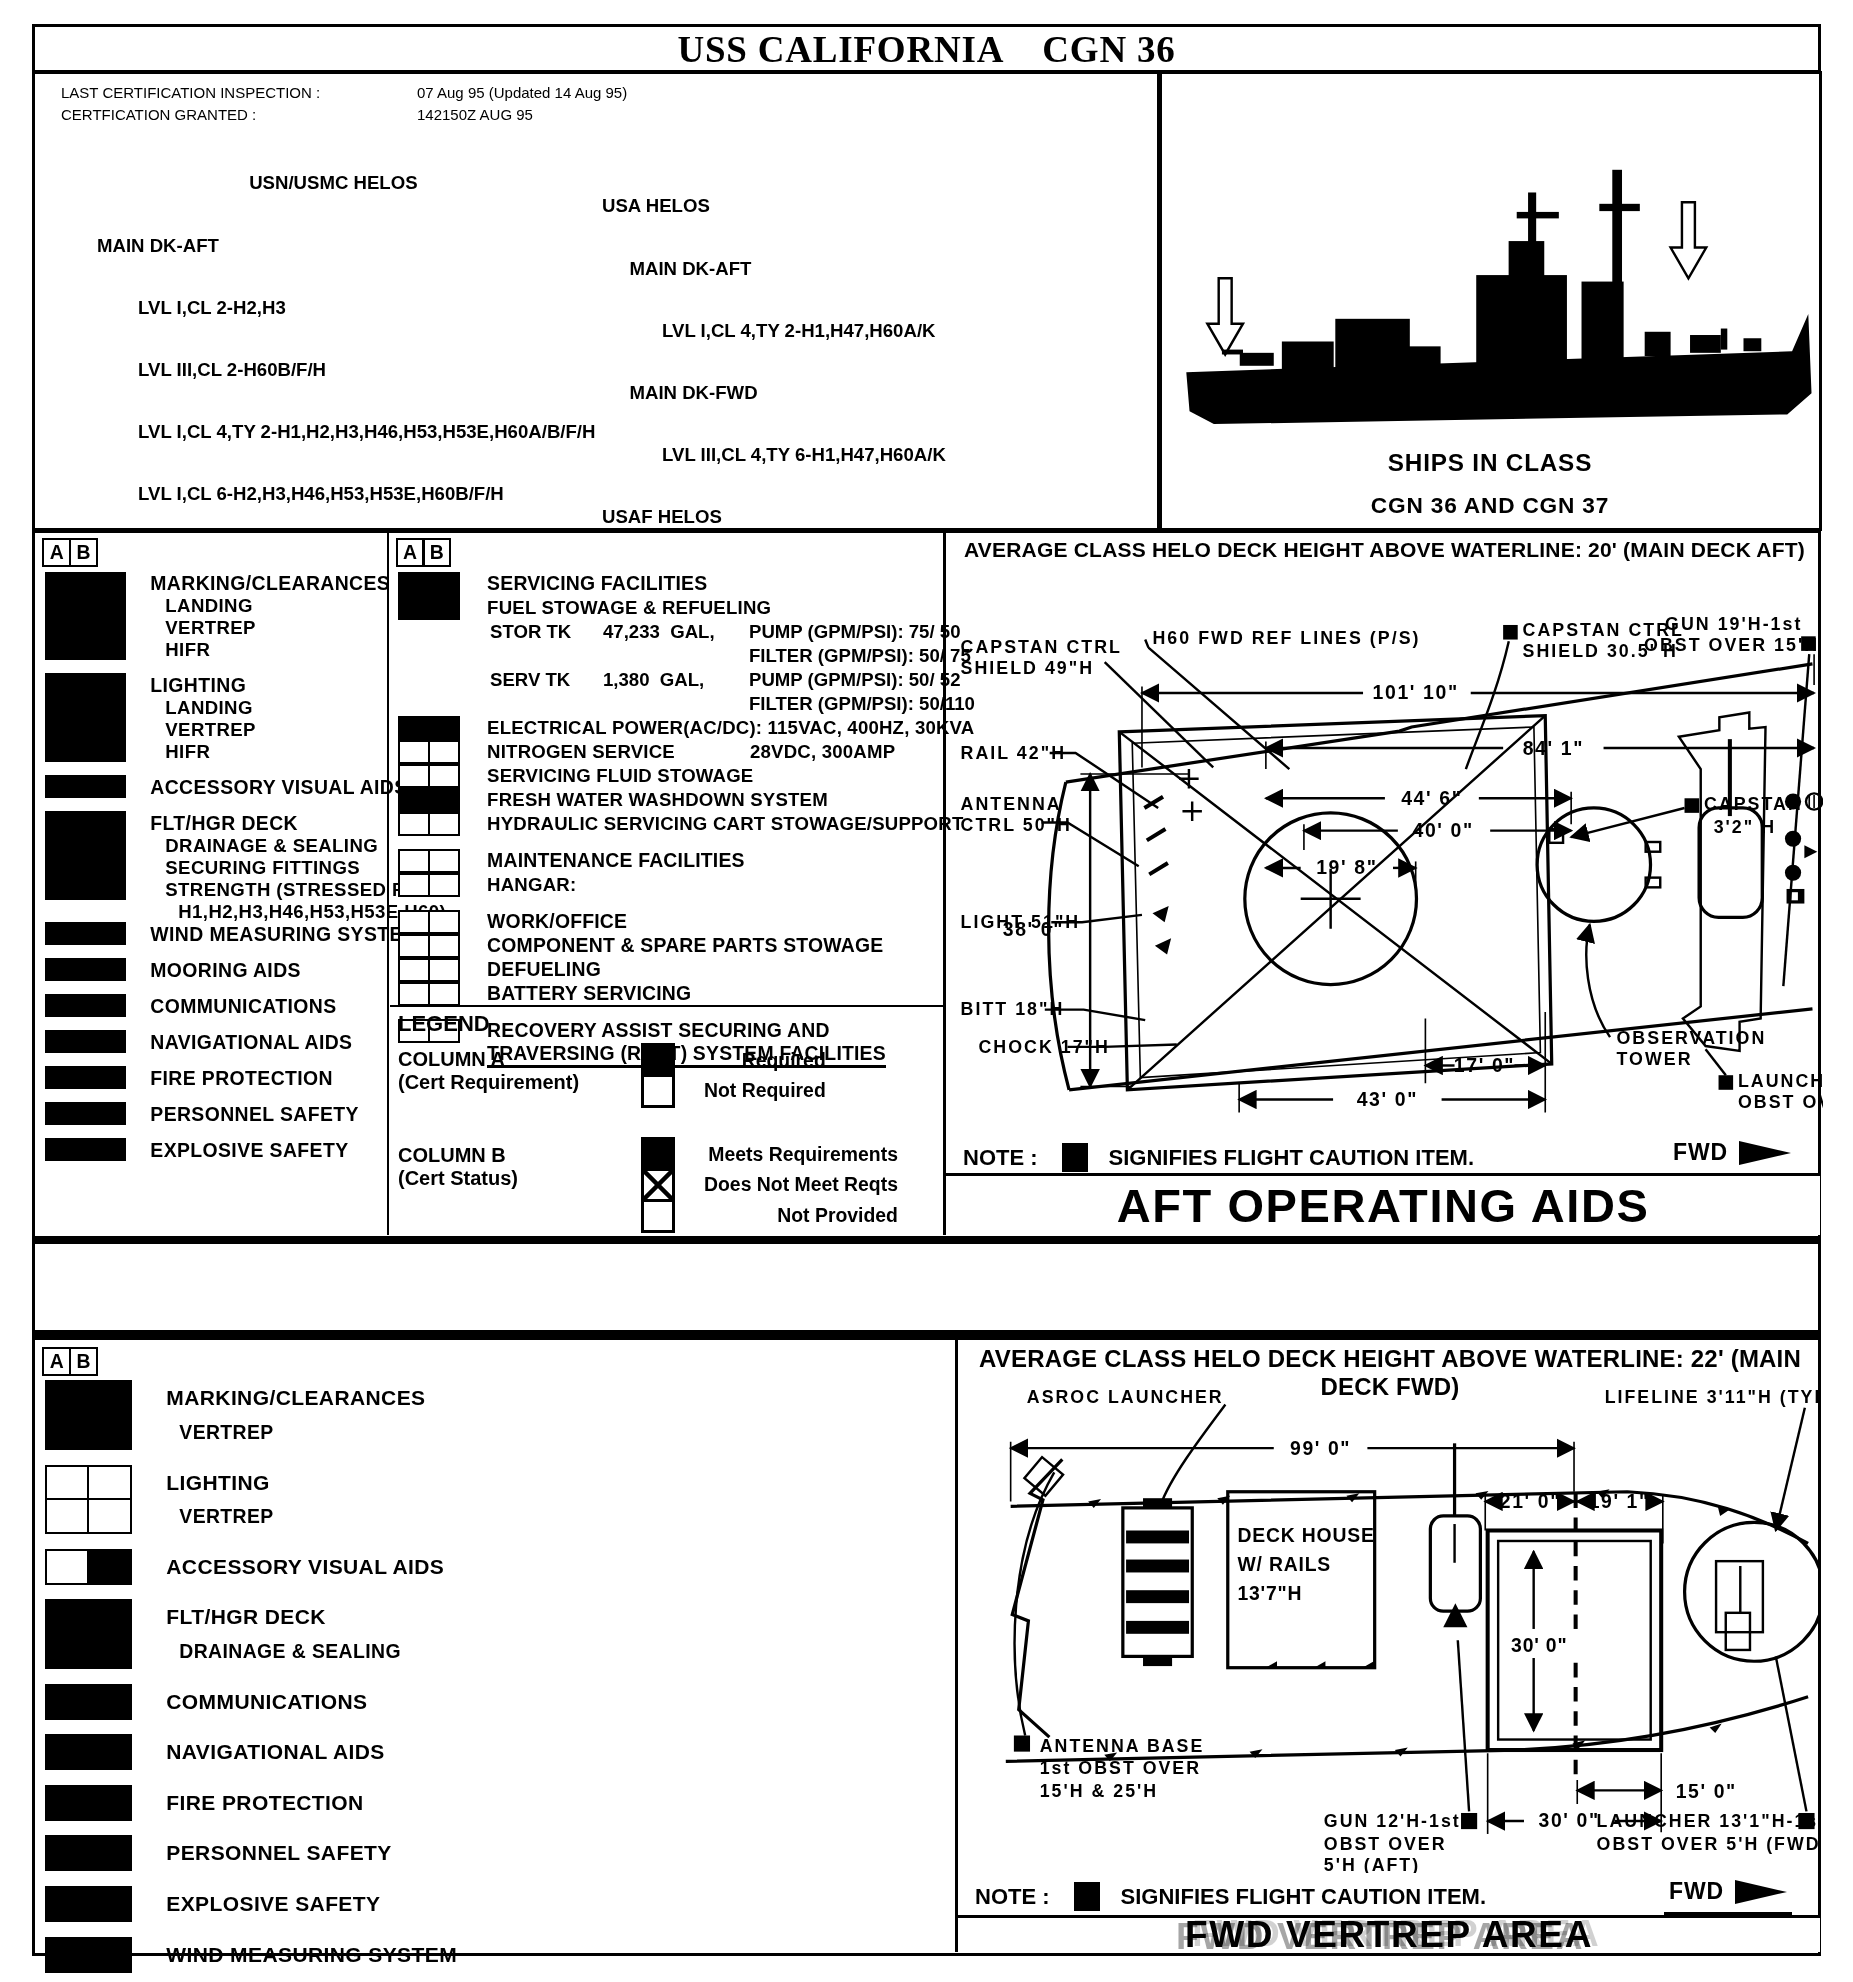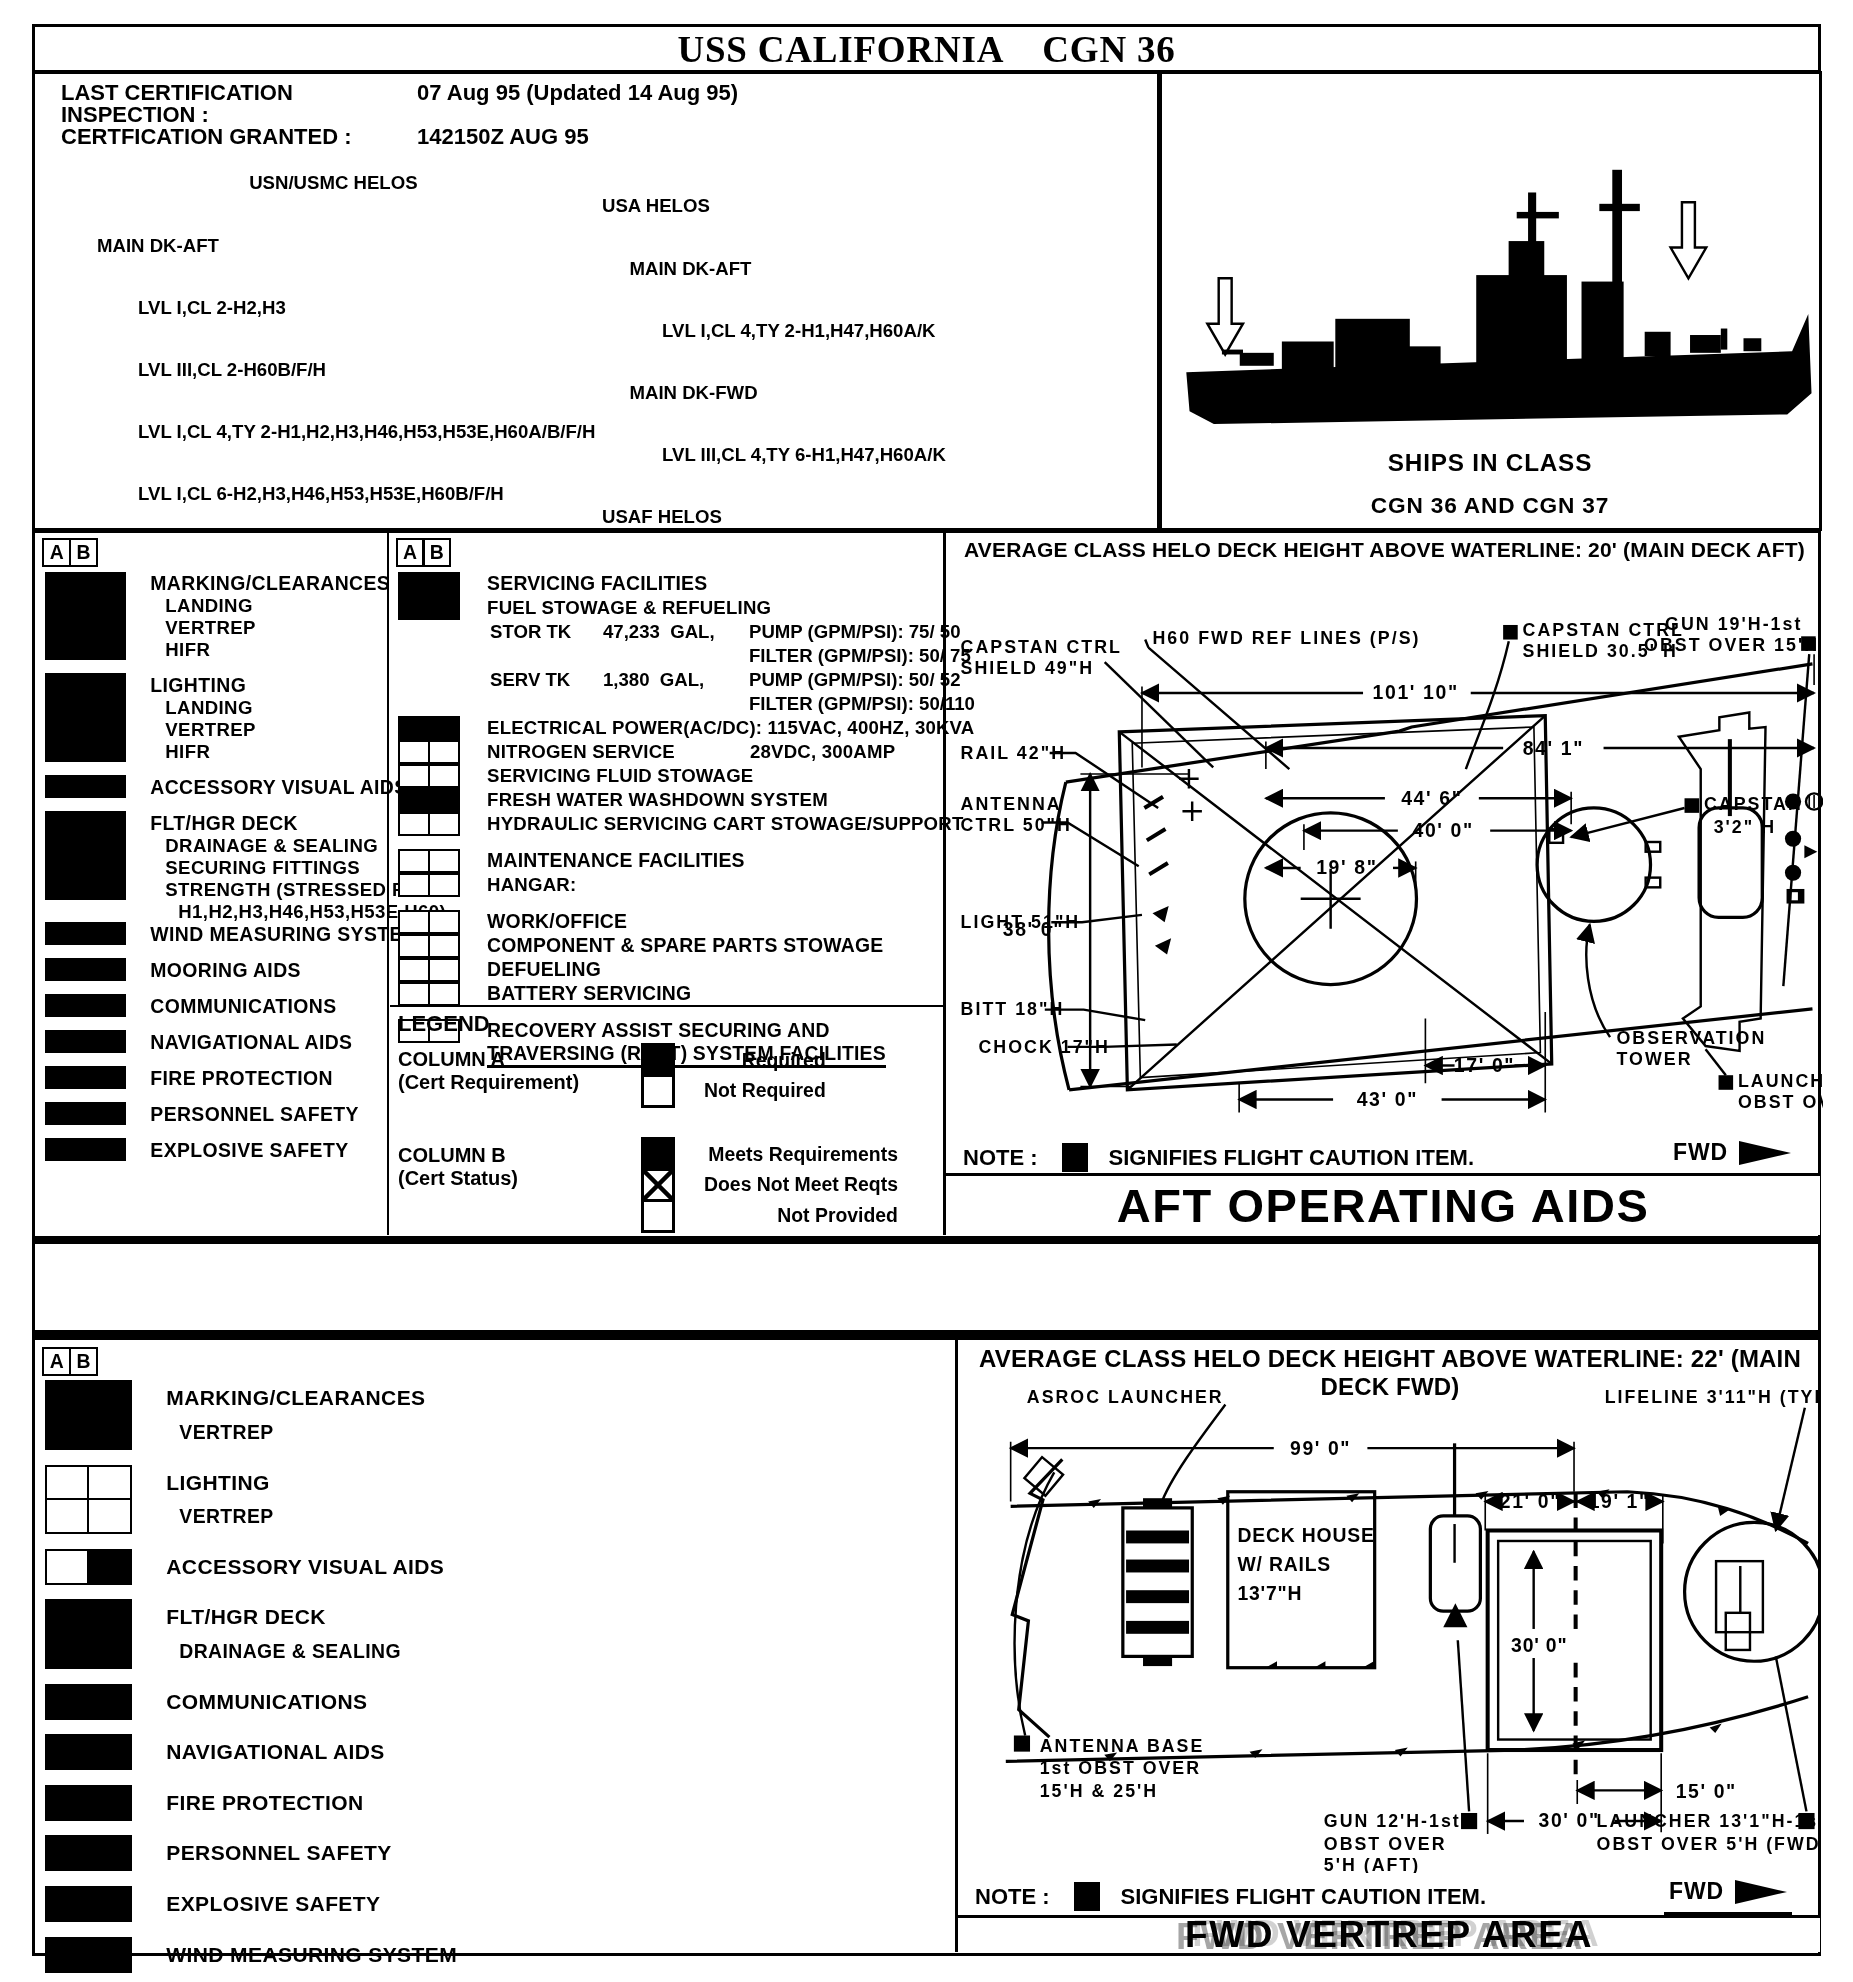--- a/index.html
+++ b/index.html
@@ -3,21 +3,21 @@
 <meta charset="utf-8">
 <style>
   html,body{margin:0;padding:0;background:#e8e8e8;}
   .page{position:relative;width:1854px;height:1982px;background:#fff;font-family:"Liberation Sans",sans-serif;color:#000;overflow:hidden;}
   .box{position:absolute;border:3.2px solid #000;background:#fff;box-sizing:border-box;}
   .abs{position:absolute;}
   .pre{white-space:pre;}
   
   .title{font-family:"Liberation Serif",serif;font-weight:bold;font-size:37px;text-align:center;line-height:45px;letter-spacing:0.8px;}
   
-  .cert{display:grid;grid-template-columns:356px auto;font-weight:bold;font-size:22px;line-height:22px;letter-spacing:0px;}
+  .cert{display:grid;grid-template-columns:356px auto;font-weight:normal;font-size:15px;line-height:22px;letter-spacing:0px;}
   
   .hl{font-weight:bold;font-size:18.6px;line-height:20.7px;white-space:pre;}
   .lv0{margin-left:0;text-align:center;} .lv1{margin-left:36px;} .lv2{margin-left:77px;}
   .rv0{margin-left:0;} .rv1{margin-left:27.5px;} .rv2{margin-left:60px;}
   
   .abhdr{display:flex;}
   .abox{width:29px;height:29px;border:2.4px solid #000;box-sizing:border-box;display:flex;align-items:center;justify-content:center;font-weight:bold;font-size:19.4px;margin-left:-2.4px;}
   .ckrow{display:flex;align-items:center;}
   .cell{flex:none;border:2.4px solid #000;box-sizing:border-box;background:#fff;}
   .cell+.cell{margin-left:-2.4px;}

